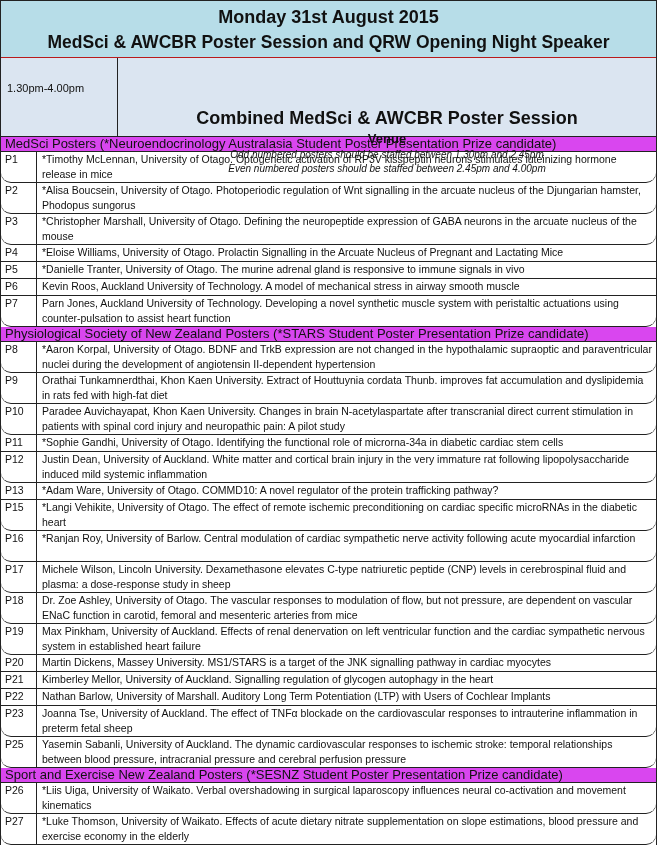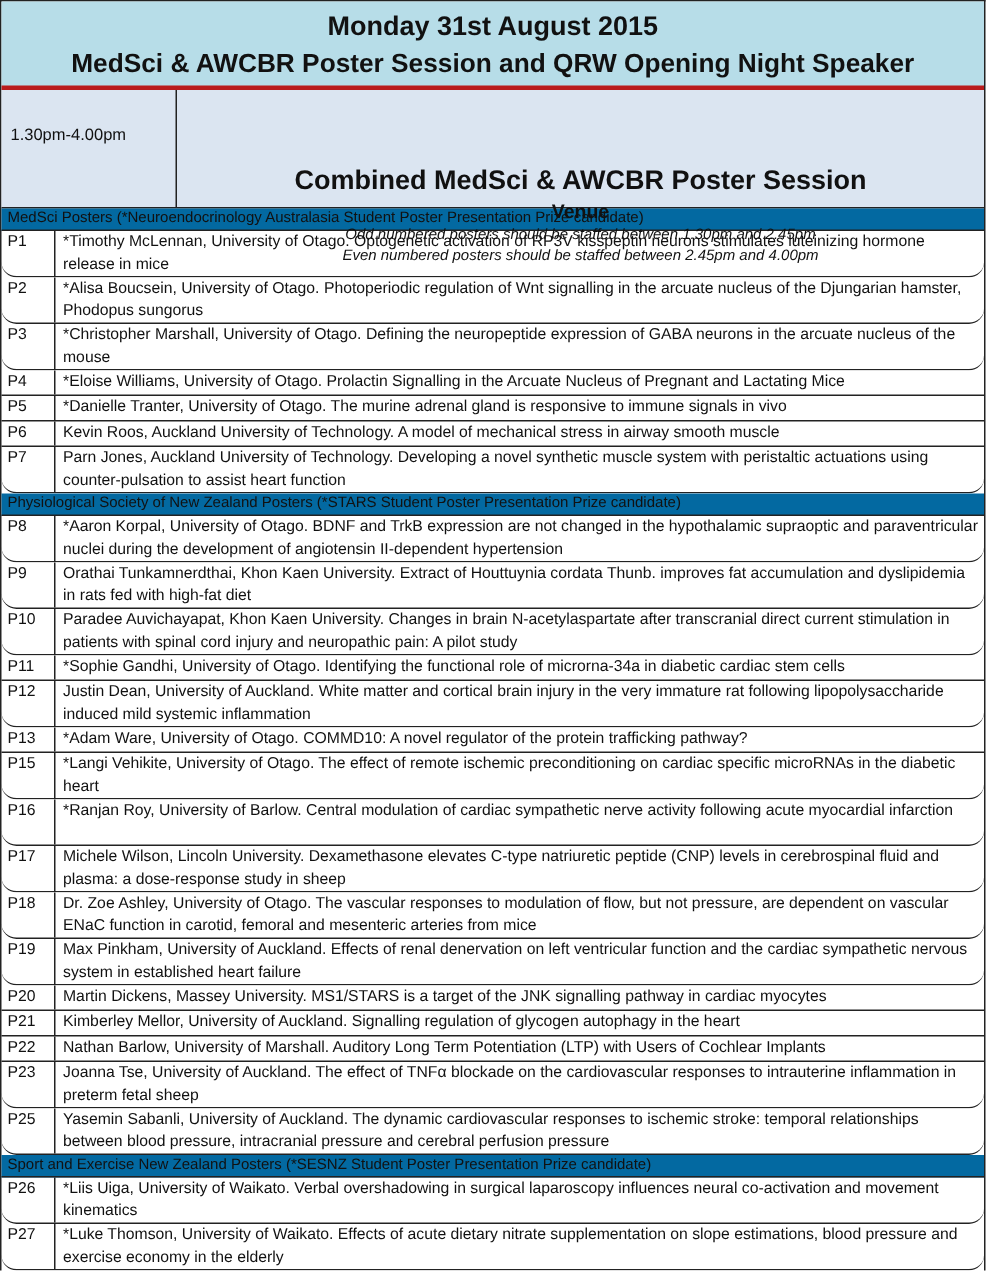--- a/index.html
+++ b/index.html
@@ -1,27 +1,27 @@
 <!DOCTYPE html>
 <html><head>
 <meta charset="utf-8">
 <style>
   html, body { margin: 0; padding: 0; background: #ffffff; }
   body { width: 657px; height: 856px; overflow: hidden; font-family: "Liberation Sans", sans-serif; color: #111; }
   .sheet { position: absolute; left: 0; top: 0; width: 655px; border: 1px solid #222; border-bottom: none; }
-  .banner { background: #b7dde8; border-bottom: 3px solid #b91c1c; text-align: center; height: 56px; }
+  .banner { background: #b7dde8; border-bottom: 1px solid #b91c1c; text-align: center; height: 56px; }
   .banner .l1 { font-size: 18px; font-weight: bold; line-height: 26px; padding-top: 3px; }
   .banner .l2 { font-size: 17.5px; font-weight: bold; line-height: 25px; }
   .session { display: flex; height: 78px; border-bottom: 1px solid #222; background: #dbe5f1; }
   .session .time { width: 117px; border-right: 1px solid #222; font-size: 11px; display: flex; align-items: center; padding-left: 6px; box-sizing: border-box; padding-bottom: 18px; }
   .session .info { flex: 1; text-align: center; margin-top: 44px; }
   .session .title { font-size: 18px; font-weight: bold; line-height: 24px; padding-top: 4px; }
   .session .venue { font-size: 13px; font-weight: bold; line-height: 18px; }
   .session .note { font-size: 10px; font-style: italic; line-height: 14px; }
-  .section { background: #0369a1; border-bottom: 1px solid #222; font-size: 10px; height: 14px; line-height: 14px; padding-left: 4px; }
+  .section { background: #d946ef; border-bottom: 1px solid #222; font-size: 13px; height: 14px; line-height: 14px; padding-left: 4px; }
   .row { display: flex; border-bottom: 1px solid #222; font-size: 10.5px; line-height: 15px; }
   .row .num { width: 36px; border-right: 1px solid #222; padding-left: 4px; box-sizing: border-box; flex-shrink: 0; padding-top: 0px; }
   .row .body { flex: 1; padding-left: 5px; padding-right: 4px; }
   .row .author { font-weight: normal; }
   .row.single { height: 16px; }
   .row.double { height: 30px; border-radius: 10px; }
 </style>
 </head>
 <body>
 

